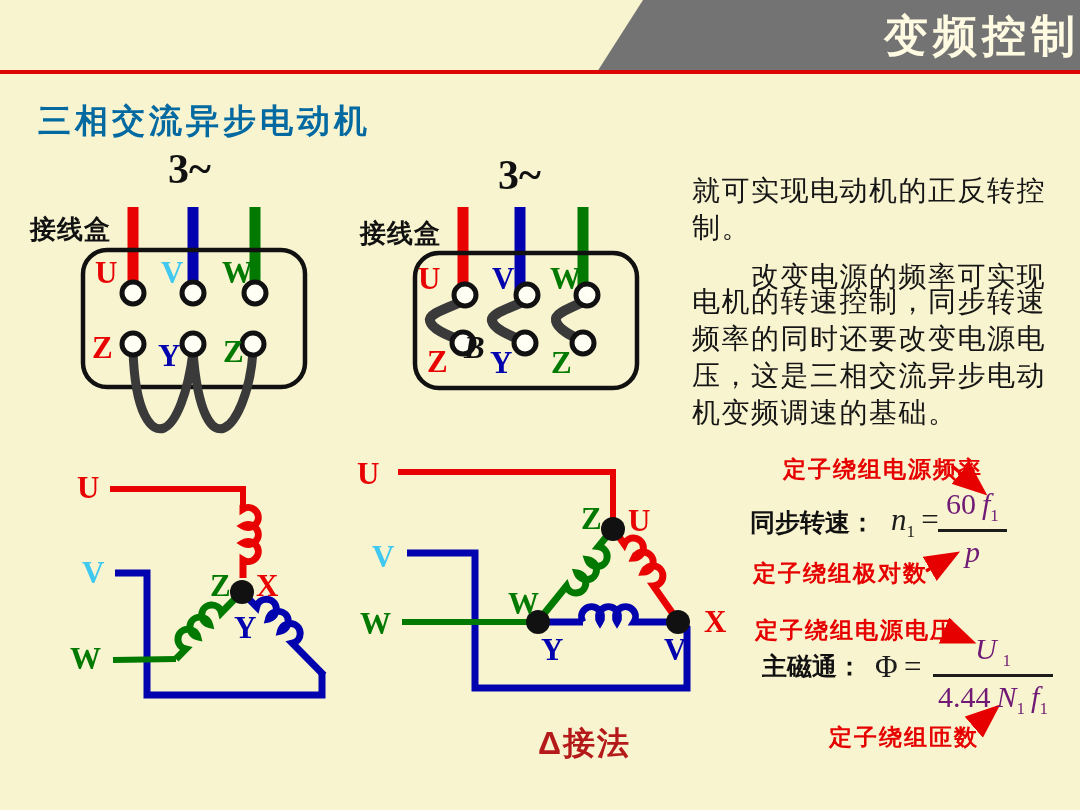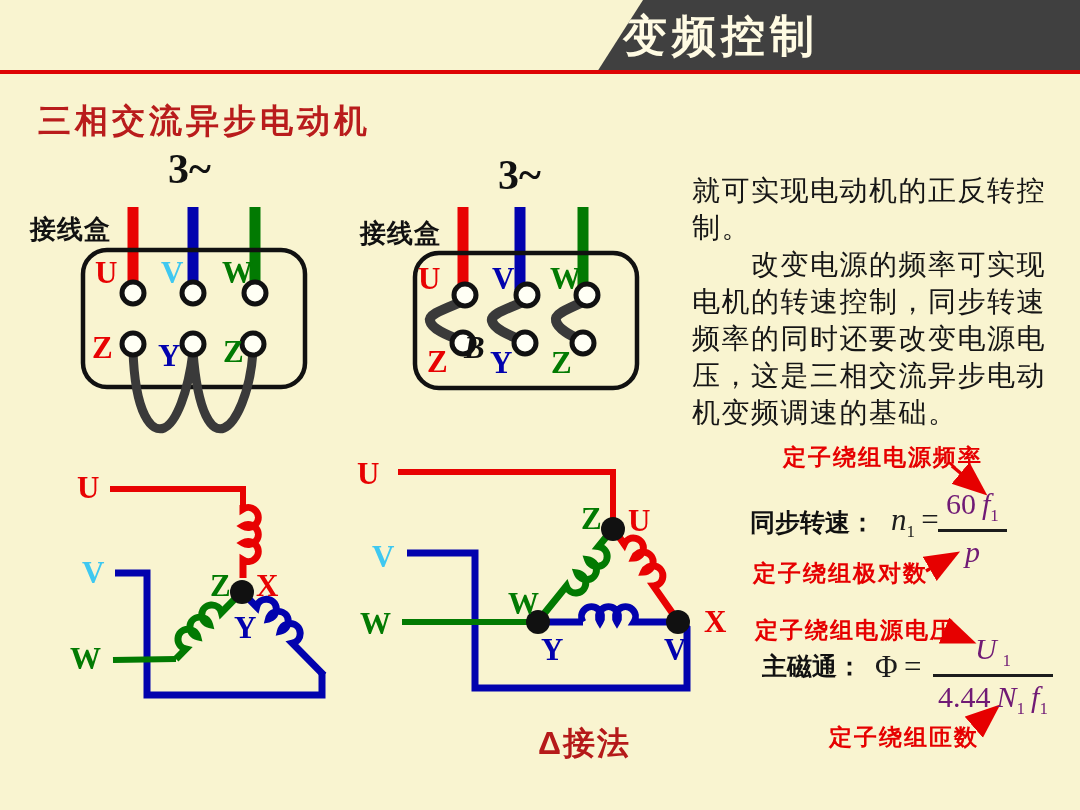--- a/index.html
+++ b/index.html
@@ -1,27 +1,27 @@
 <!DOCTYPE html>
 <html><head>
 <meta charset="utf-8">
 <style>
   html,body{margin:0;padding:0;}
   .slide{position:relative;width:1080px;height:810px;background:#F9F4D0;overflow:hidden;
          font-family:"Liberation Serif",serif;}
   
-  .banner{position:absolute;left:597px;top:0;width:483px;height:72px;background:#404040;
+  .banner{position:absolute;left:597px;top:0;width:483px;height:72px;background:#737373;
           clip-path:polygon(46px 0,100% 0,100% 100%,0 100%);
-          display:flex;align-items:center;justify-content:flex-start;}
+          display:flex;align-items:center;justify-content:flex-end;}
   .banner-title{font-family:"Liberation Sans",sans-serif;font-weight:bold;font-size:44px;
           color:#FFFBE3;letter-spacing:5px;padding-left:26px;}
   .rule{position:absolute;left:0;top:70px;width:1080px;height:4px;background:#DE0404;}
   
   .sec-title{position:absolute;left:38px;top:99px;font-family:"Liberation Sans",sans-serif;
-          font-weight:bold;font-size:33px;letter-spacing:4px;color:#b91c1c;}
+          font-weight:bold;font-size:33px;letter-spacing:4px;color:#0369a1;}
   .cn{font-family:"Liberation Sans",sans-serif;font-weight:bold;color:#111;}
   .lbl{position:absolute;font-family:"Liberation Serif",serif;font-weight:bold;font-size:31px;line-height:1;}
   .red{color:#E80202}.blue{color:#0202AE}.green{color:#027A02}.cyan{color:#3FC8F0}
   .phase{position:absolute;font-family:"Liberation Serif",serif;font-weight:bold;font-size:42px;line-height:1;color:#111;}
   .boxlbl{position:absolute;font-size:26px;letter-spacing:1px;}
   .caption{position:absolute;font-family:"Liberation Sans",sans-serif;font-weight:bold;
            font-size:32px;letter-spacing:2px;color:#B51A1A;line-height:1;}
   
   .pline{position:absolute;left:692px;font-size:28px;letter-spacing:1.5px;color:#161616;
          line-height:1;white-space:pre;}
@@ -165,27 +165,27 @@
   <span class="lbl green" style="left:581px;top:503px">Z</span>
   <span class="lbl red" style="left:628px;top:505px">U</span>
   <span class="lbl green" style="left:508px;top:588px">W</span>
   <span class="lbl blue" style="left:541px;top:634px">Y</span>
   <span class="lbl blue" style="left:664px;top:634px">V</span>
   <span class="lbl red" style="left:704px;top:606px">X</span>
   <div class="caption" style="left:538px;top:727px">Δ接法</div>
 
   <div class="pline" style="top:177px">就可实现电动机的正反转控</div>
   <div class="pline" style="top:214px">制。</div>
-  <div class="pline" style="top:251px">　　改变电源的频率可实现</div>
+  <div class="pline" style="top:263px">　　改变电源的频率可实现</div>
   <div class="pline" style="top:288px">电机的转速控制，同步转速</div>
   <div class="pline" style="top:325px">频率的同时还要改变电源电</div>
   <div class="pline" style="top:362px">压，这是三相交流异步电动</div>
   <div class="pline" style="top:399px">机变频调速的基础。</div>
 
-  <div class="ann" style="left:783px;top:446px">定子绕组电源频率</div>
+  <div class="ann" style="left:783px;top:458px">定子绕组电源频率</div>
   <div class="flabel" style="left:750px;top:510px">同步转速：</div>
   <div class="math" style="left:891px;top:504px"><i>n</i><sub>1</sub> <span>=</span></div>
   <div class="frac" style="left:938px;top:489px">
     <div class="num"><span>60</span> <i>f</i><sub>1</sub></div>
     <div class="den"><i>p</i></div>
   </div>
   <div class="ann" style="left:753px;top:562px">定子绕组极对数</div>
 
   <div class="ann" style="left:755px;top:619px">定子绕组电源电压</div>
   <div class="flabel" style="left:762px;top:654px">主磁通：</div>

